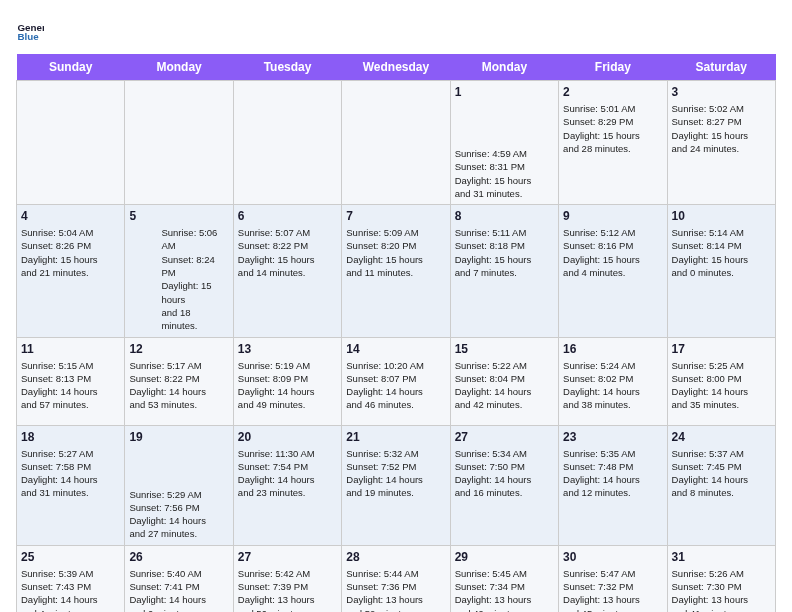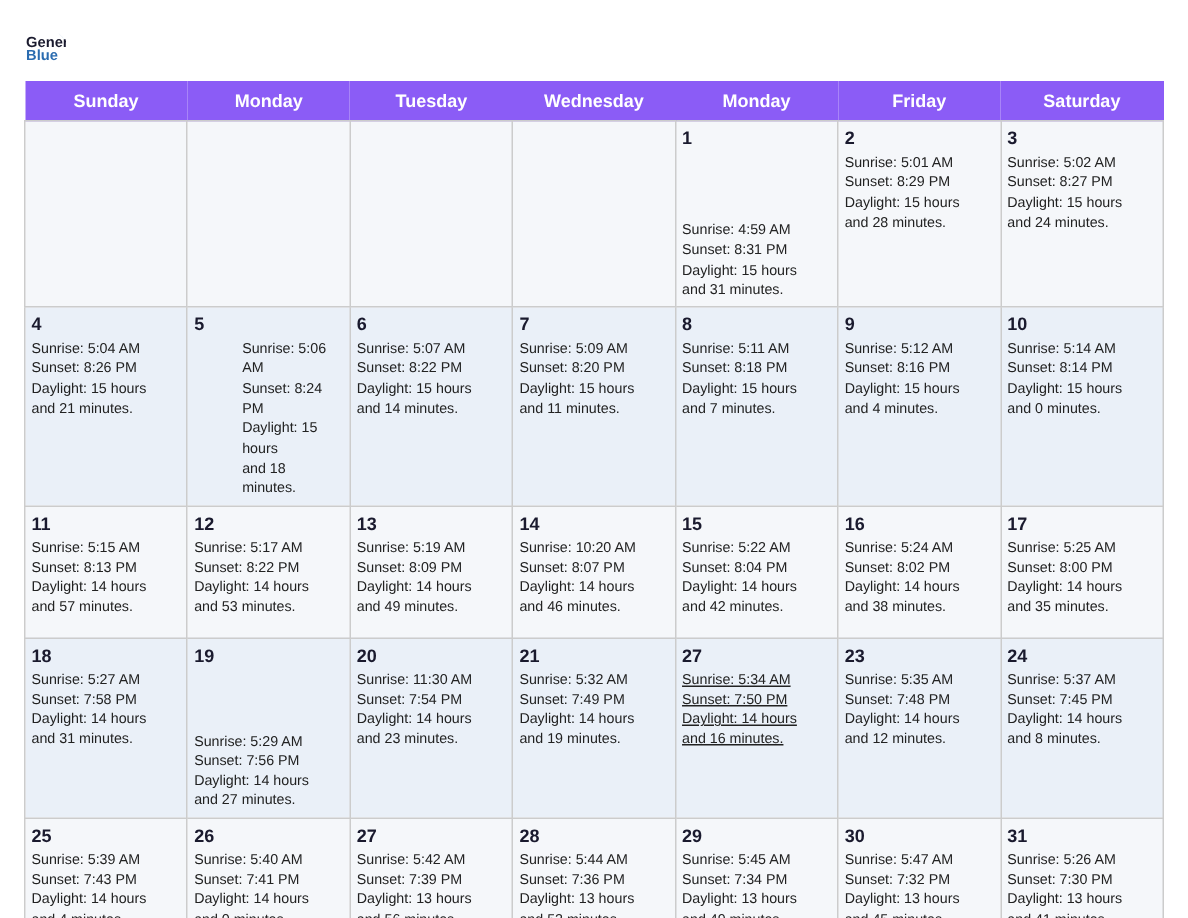--- a/index.html
+++ b/index.html
@@ -260,27 +260,27 @@
         <td>
           <div class="day-num">20</div>
           <div class="day-info" style="white-space: pre-line;">Sunrise: 11:30 AM
 Sunset: 7:54 PM
 Daylight: 14 hours
 and 23 minutes.</div>
         </td>
         <td>
           <div class="day-num">21</div>
           <div class="day-info" style="white-space: pre-line;">Sunrise: 5:32 AM
-Sunset: 7:49 PM
+Sunset: 7:52 PM
 Daylight: 14 hours
 and 19 minutes.</div>
         </td>
         <td>
           <div class="day-num">27</div>
-          <div class="day-info" style="white-space: pre-line; text-decoration: underline;">Sunrise: 5:34 AM
+          <div class="day-info" style="white-space: pre-line;">Sunrise: 5:34 AM
 Sunset: 7:50 PM
 Daylight: 14 hours
 and 16 minutes.</div>
         </td>
         <td>
           <div class="day-num">23</div>
           <div class="day-info" style="white-space: pre-line;">Sunrise: 5:35 AM
 Sunset: 7:48 PM
 Daylight: 14 hours
 and 12 minutes.</div>

